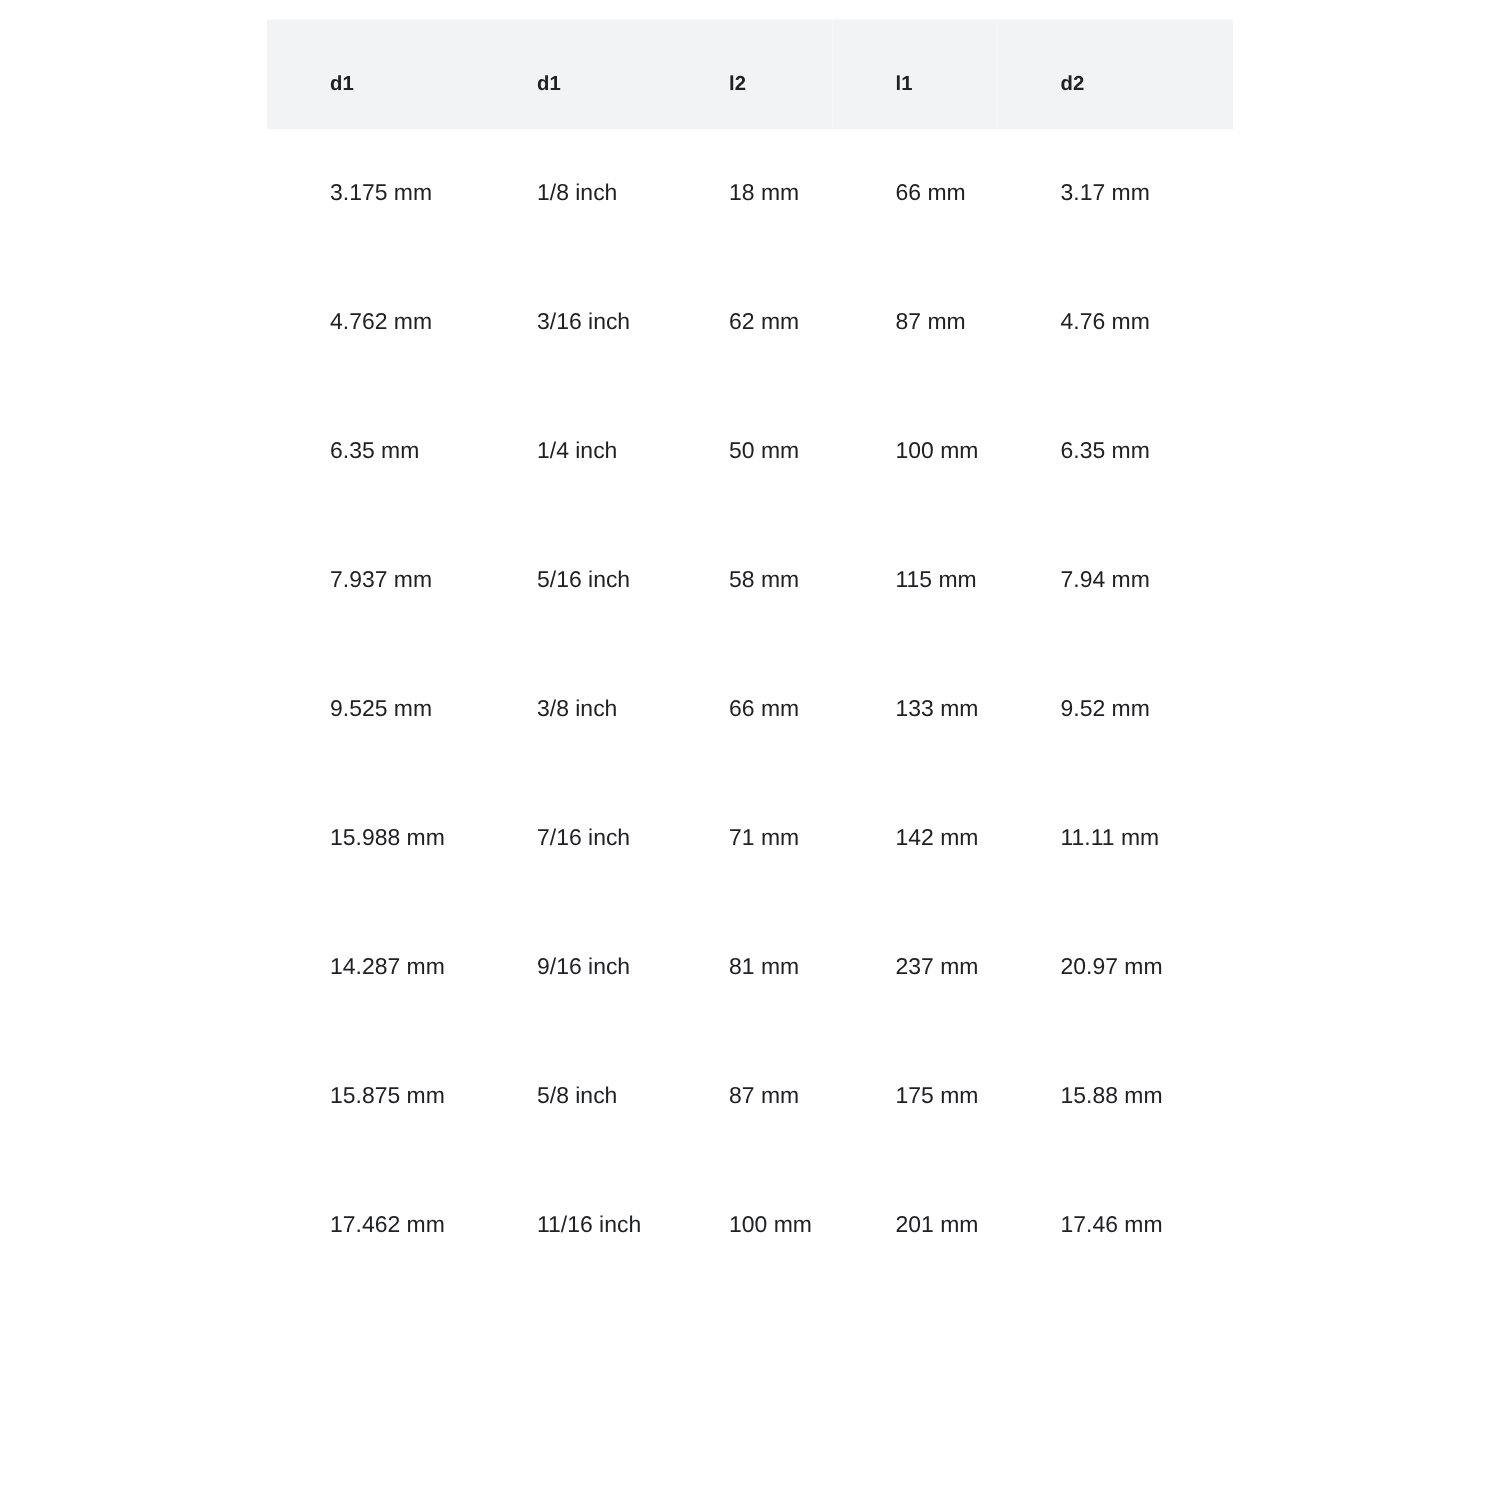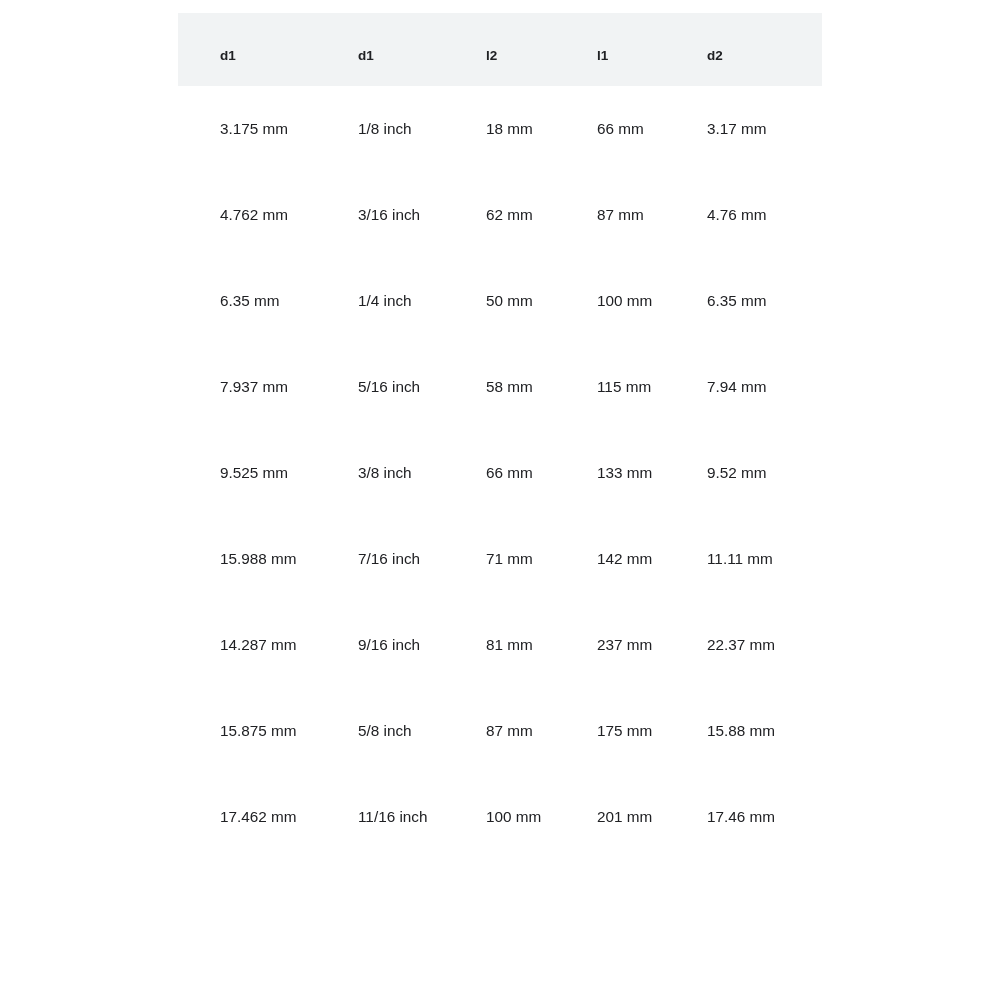--- a/index.html
+++ b/index.html
@@ -127,21 +127,21 @@
           <td>7/16 inch</td>
           <td>71 mm</td>
           <td>142 mm</td>
           <td>11.11 mm</td>
         </tr>
         <tr>
           <td>14.287 mm</td>
           <td>9/16 inch</td>
           <td>81 mm</td>
           <td>237 mm</td>
-          <td>22.37 mm</td>
+          <td>20.97 mm</td>
         </tr>
         <tr>
           <td>15.875 mm</td>
           <td>5/8 inch</td>
           <td>87 mm</td>
           <td>175 mm</td>
           <td>15.88 mm</td>
         </tr>
         <tr>
           <td>17.462 mm</td>

